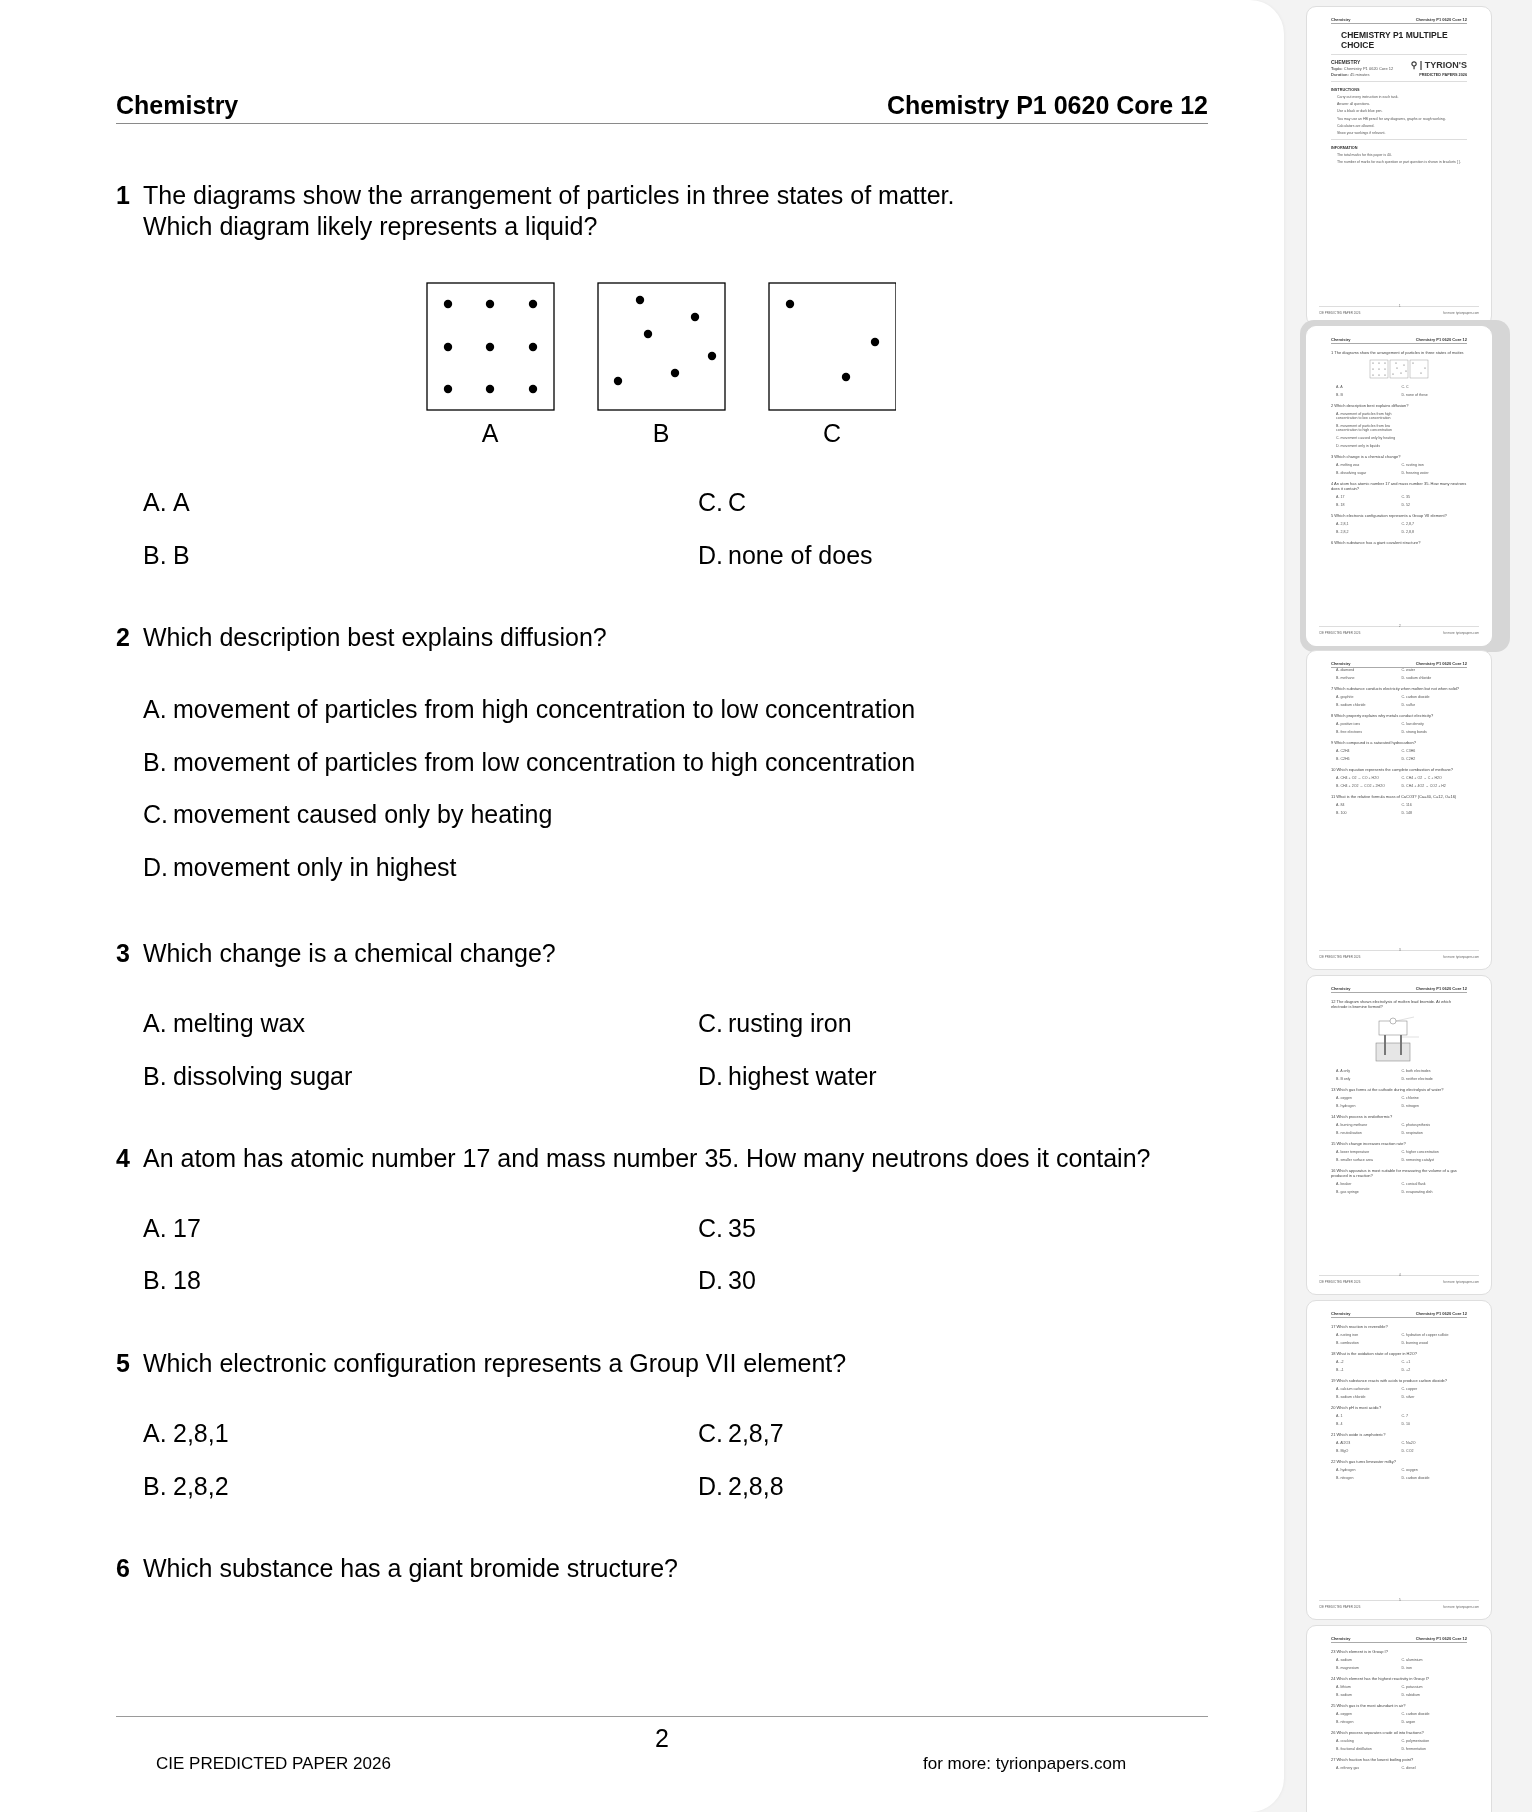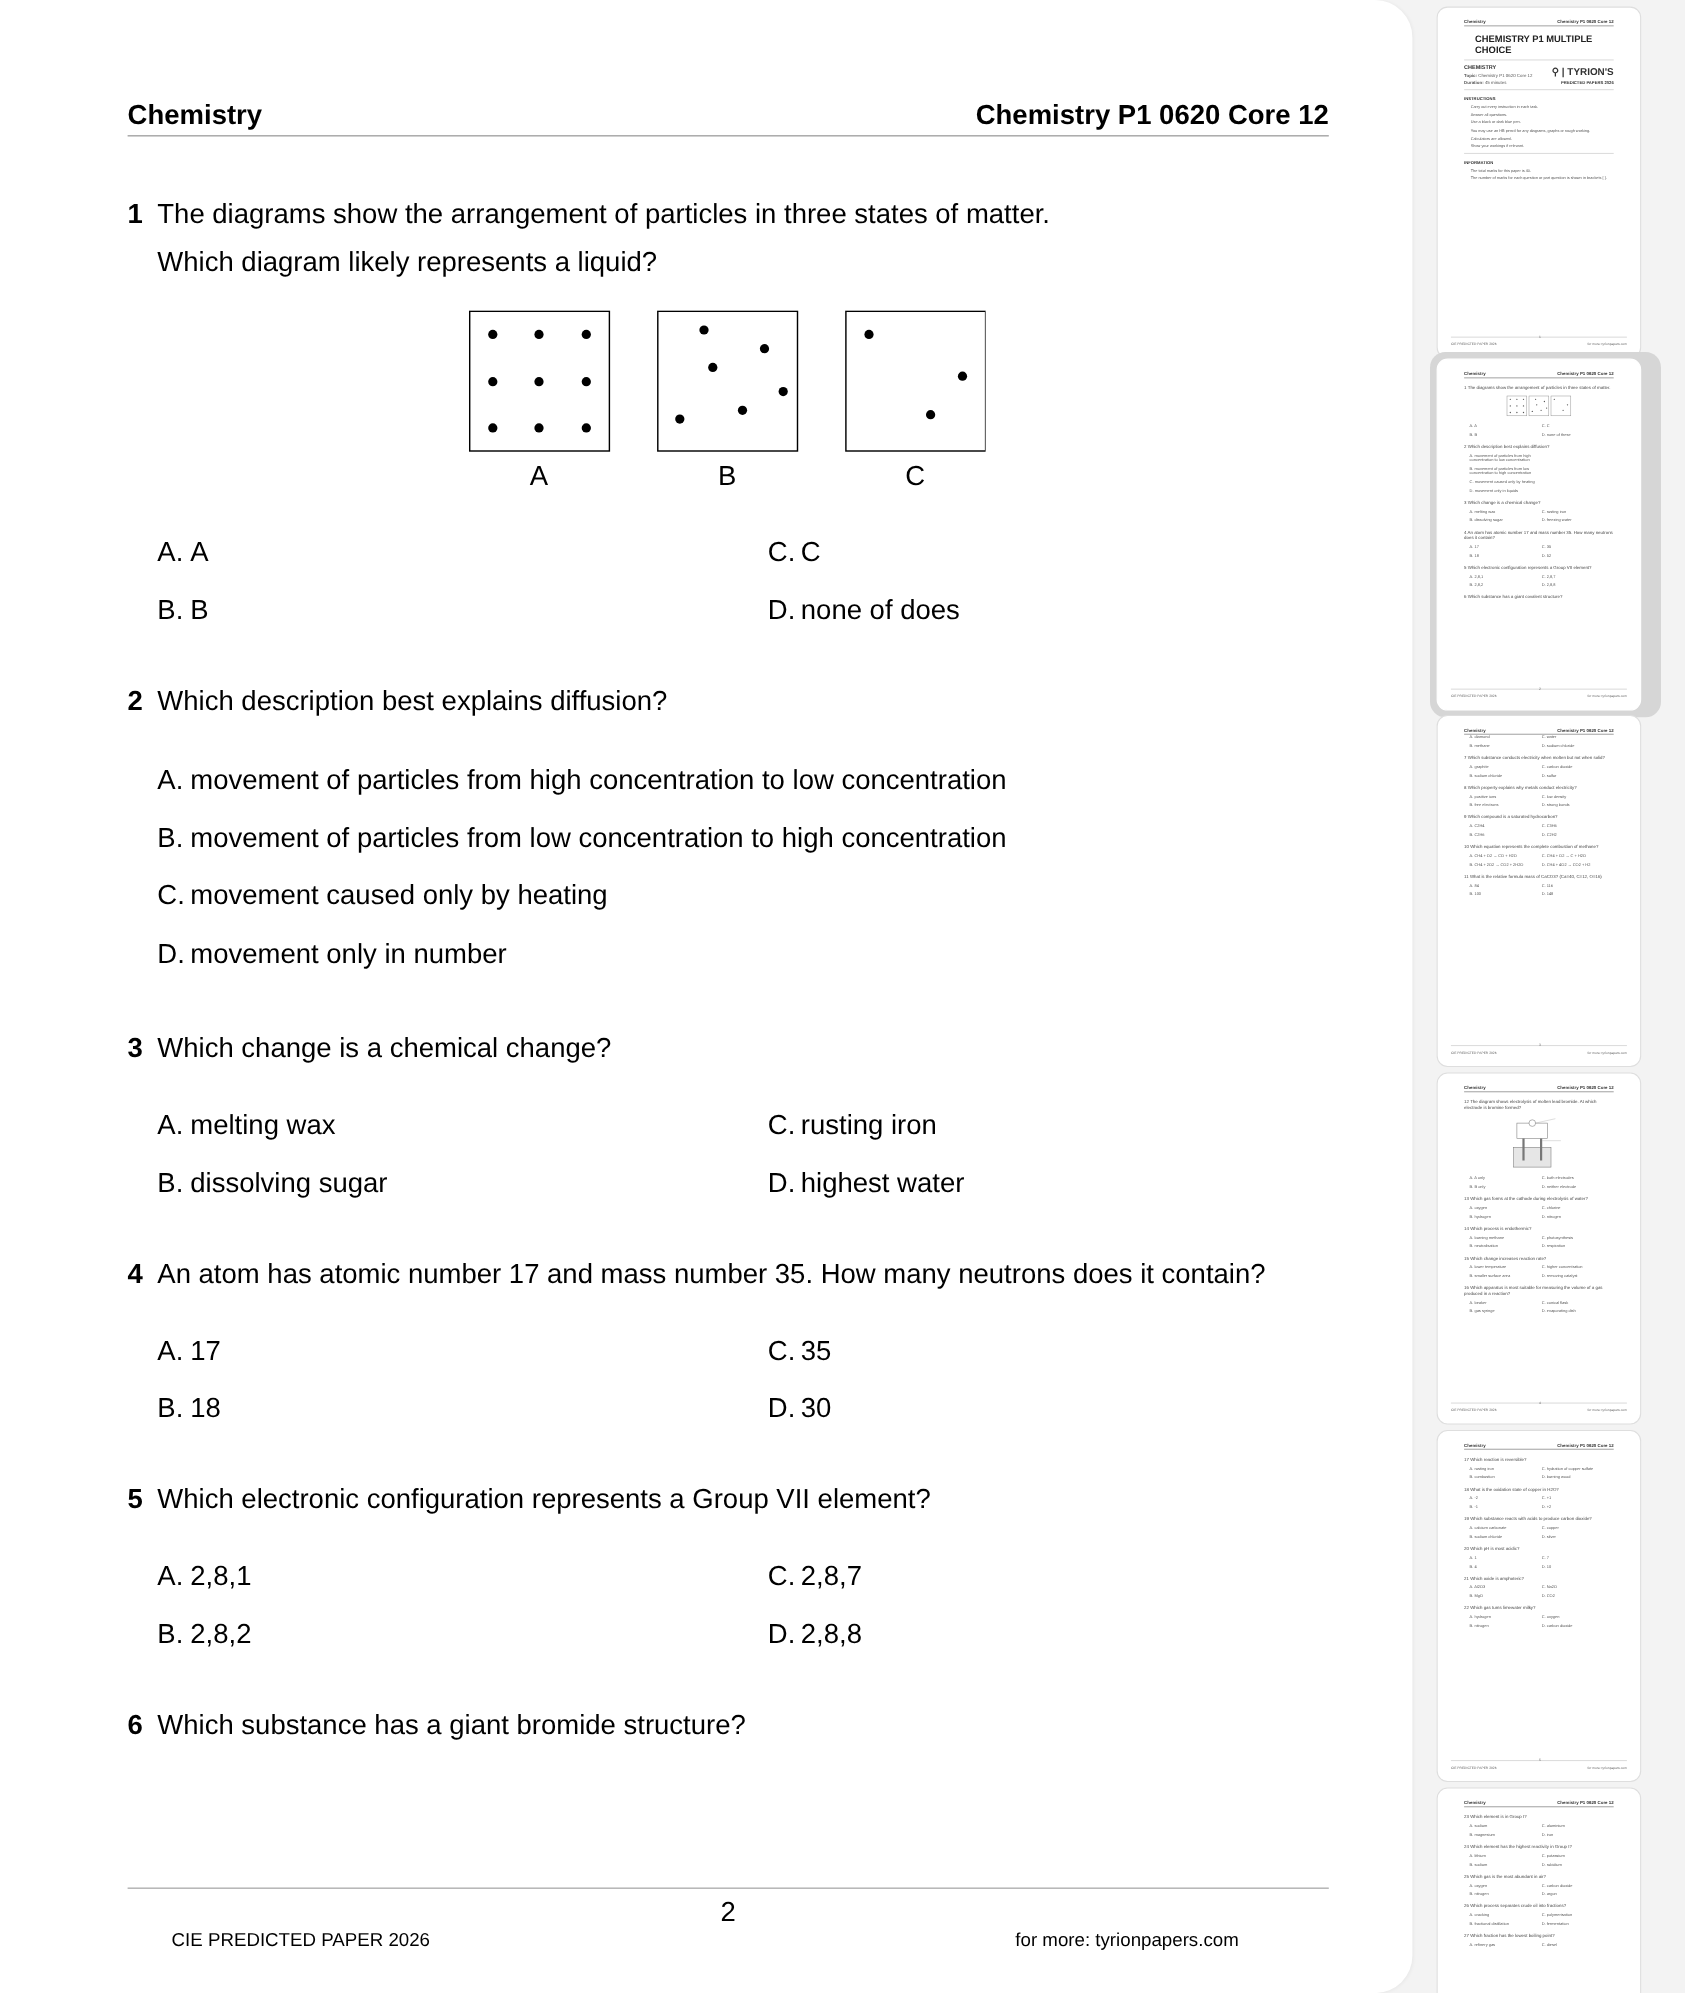--- a/index.html
+++ b/index.html
@@ -6,21 +6,21 @@
     html, body { width: 1532px; height: 1812px; overflow: hidden; background: #f3f3f3; font-family: "Liberation Sans", sans-serif; color: #000; }
     .viewer { position: relative; width: 1532px; height: 1812px; }
 
     
     .page { position: absolute; left: 0; top: 0; width: 1284px; height: 1812px; background: #fff; border-top-right-radius: 34px; border-bottom-right-radius: 34px; box-shadow: 1px 0 3px rgba(0,0,0,0.04); }
     .hdr { position: absolute; left: 116px; top: 90px; width: 1092px; height: 34px; border-bottom: 1.5px solid #8a8a8a; display: flex; justify-content: space-between; align-items: flex-start; }
     .hdr span { font-weight: bold; font-size: 25px; line-height: 30px; }
 
     .q { position: absolute; left: 116px; font-size: 25px; line-height: 31px; }
     .q .num { font-weight: bold; display: inline-block; width: 27px; }
-    .q .cont { display: block; padding-left: 27px; margin-top: 12px; }
+    .q .cont { display: block; padding-left: 27px; }
     .opt { position: absolute; font-size: 25px; line-height: 30px; white-space: nowrap; }
     .opt .l { display: inline-block; width: 30px; }
 
     .diagram { position: absolute; left: 426px; top: 282px; width: 470px; height: 170px; }
     .diagram svg { display: block; }
     .diag-label { position: absolute; font-size: 25px; top: 137px; width: 128px; text-align: center; }
 
     .ftr-line { position: absolute; left: 116px; top: 1716px; width: 1092px; border-top: 1.5px solid #9a9a9a; }
     .pg-num { position: absolute; left: 0; width: 1324px; top: 1724px; text-align: center; font-size: 25px; }
     .ftr-l { position: absolute; left: 156px; top: 1754px; font-size: 17px; }
@@ -103,21 +103,21 @@
     <div class="opt" style="left:143px; top:540px;"><span class="l">B.</span><span>B</span></div>
     <div class="opt" style="left:698px; top:487px;"><span class="l">C.</span><span>C</span></div>
     <div class="opt" style="left:698px; top:540px;"><span class="l">D.</span><span>none of does</span></div>
 
     <div class="q" style="top:622px;">
       <span class="num">2</span><span>Which description best explains diffusion?</span>
     </div>
     <div class="opt" style="left:143px; top:694px;"><span class="l">A.</span><span>movement of particles from high concentration to low concentration</span></div>
     <div class="opt" style="left:143px; top:747px;"><span class="l">B.</span><span>movement of particles from low concentration to high concentration</span></div>
     <div class="opt" style="left:143px; top:799px;"><span class="l">C.</span><span>movement caused only by heating</span></div>
-    <div class="opt" style="left:143px; top:852px;"><span class="l">D.</span><span>movement only in number</span></div>
+    <div class="opt" style="left:143px; top:852px;"><span class="l">D.</span><span>movement only in highest</span></div>
 
     <div class="q" style="top:938px;">
       <span class="num">3</span><span>Which change is a chemical change?</span>
     </div>
     <div class="opt" style="left:143px; top:1008px;"><span class="l">A.</span><span>melting wax</span></div>
     <div class="opt" style="left:143px; top:1061px;"><span class="l">B.</span><span>dissolving sugar</span></div>
     <div class="opt" style="left:698px; top:1008px;"><span class="l">C.</span><span>rusting iron</span></div>
     <div class="opt" style="left:698px; top:1061px;"><span class="l">D.</span><span>highest water</span></div>
 
     <div class="q" style="top:1143px;">

